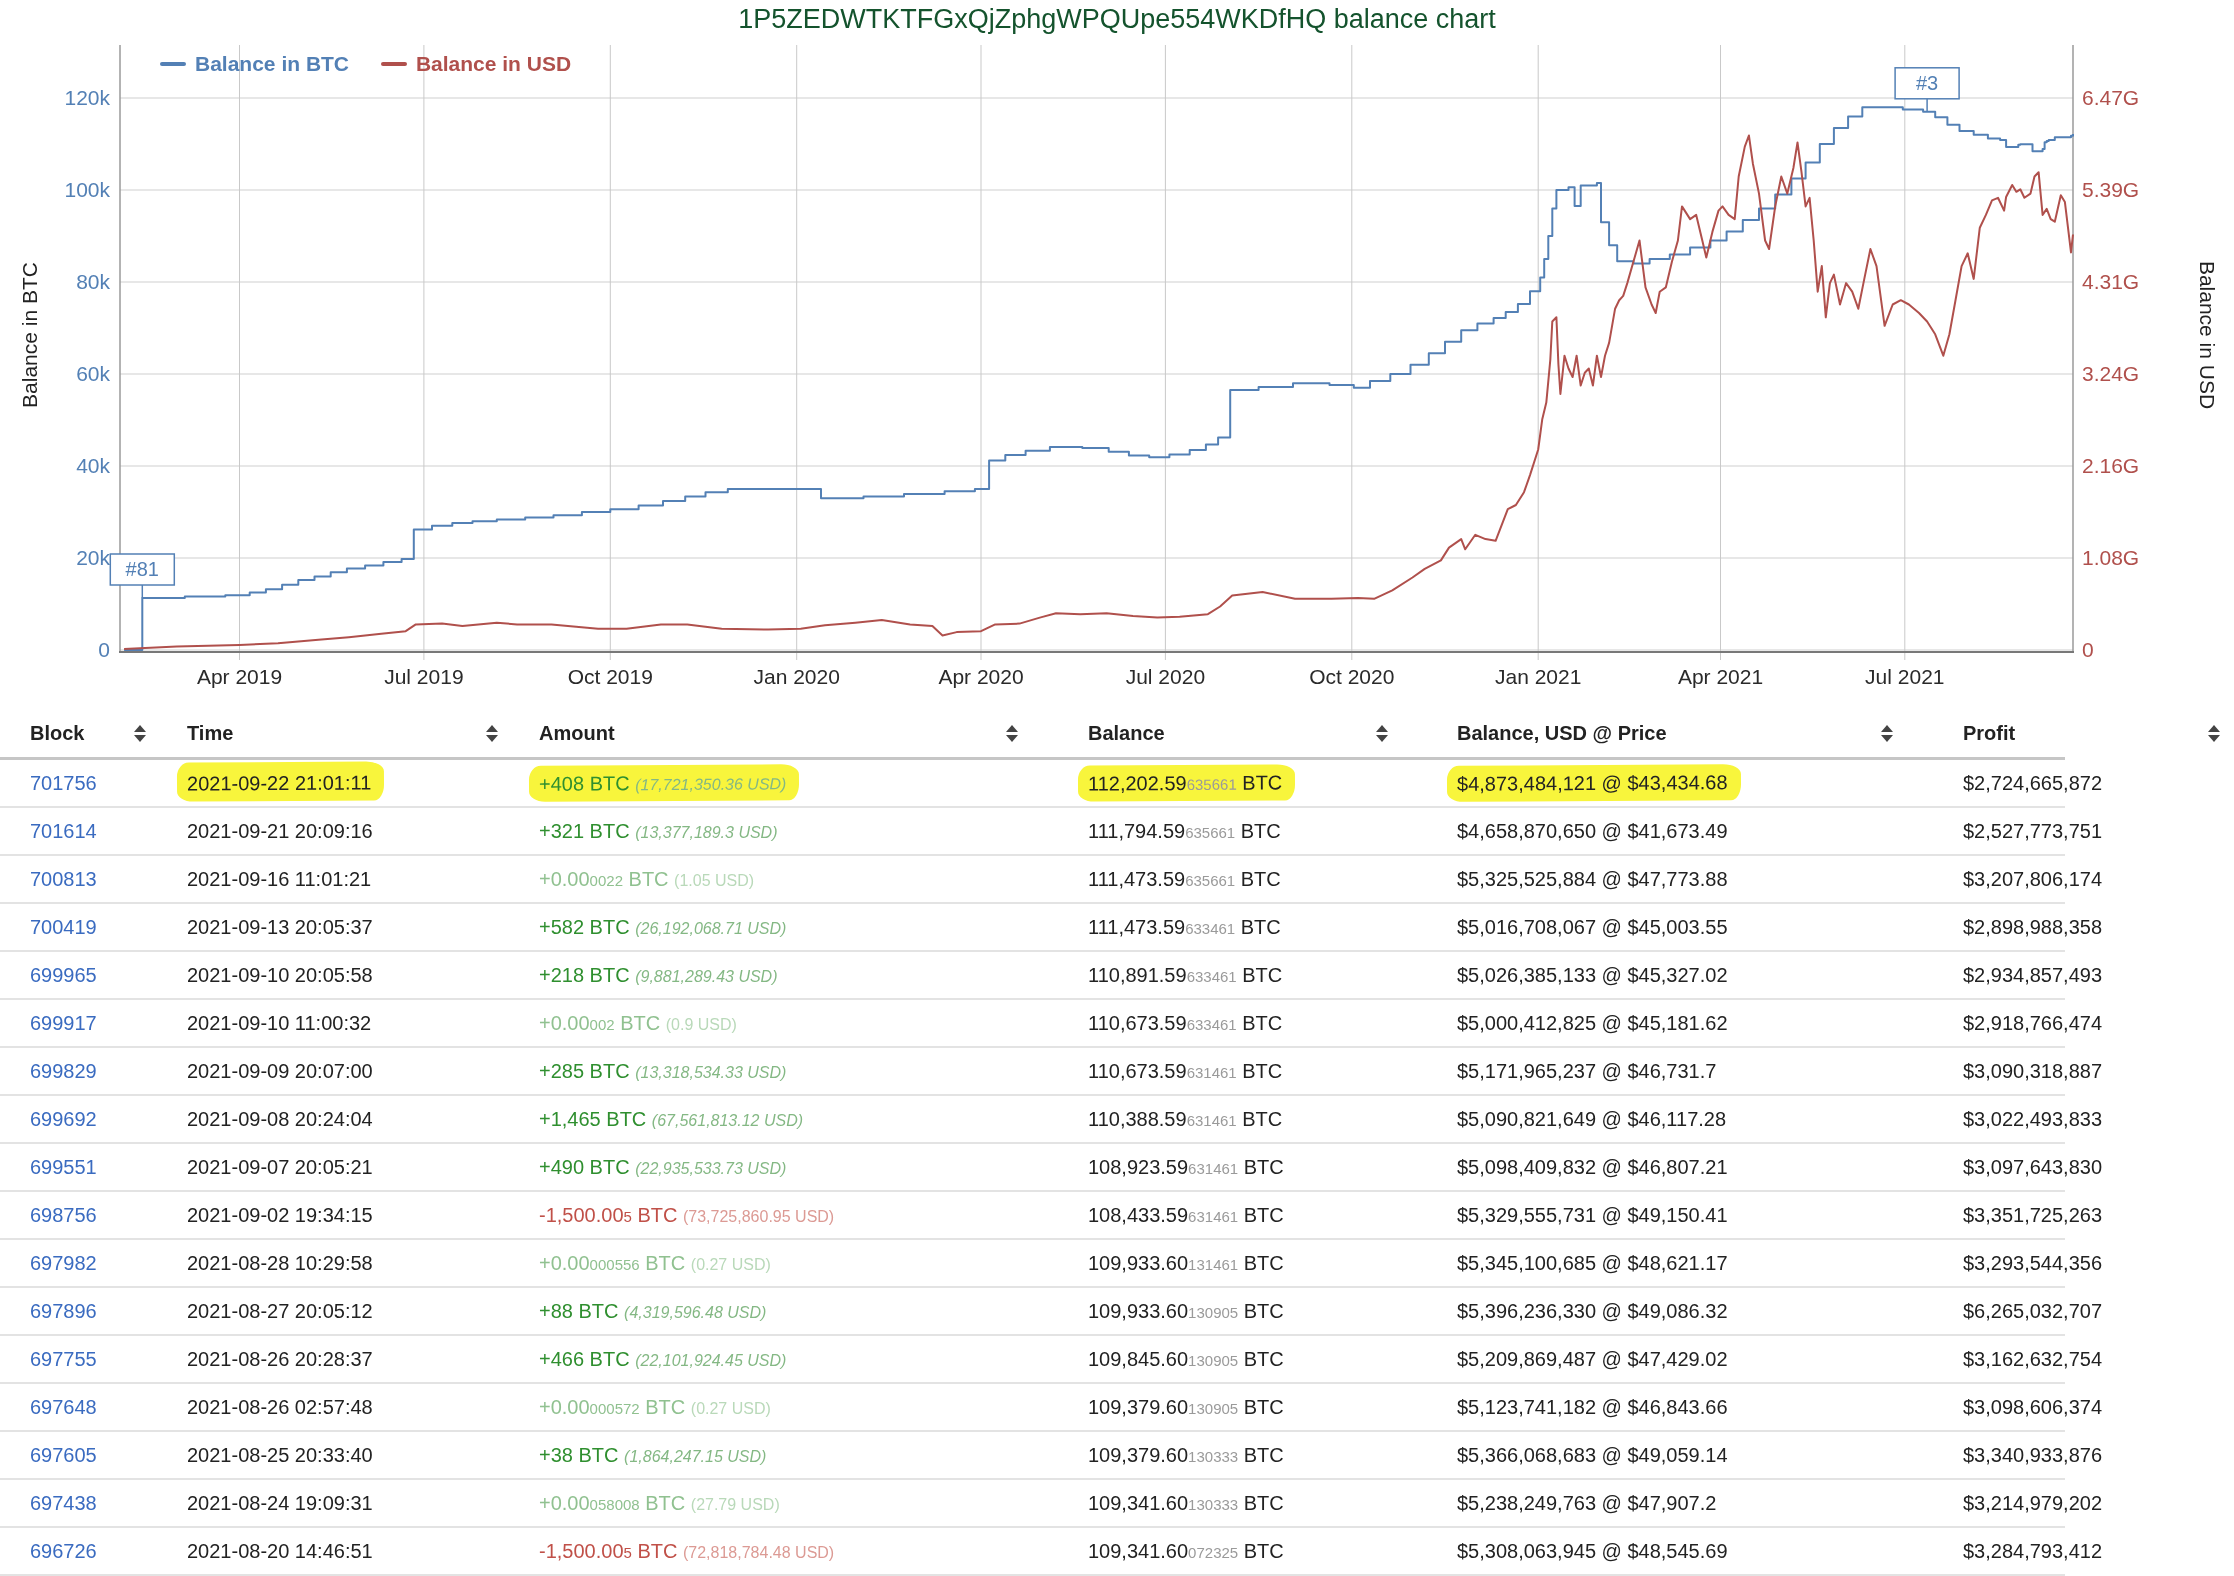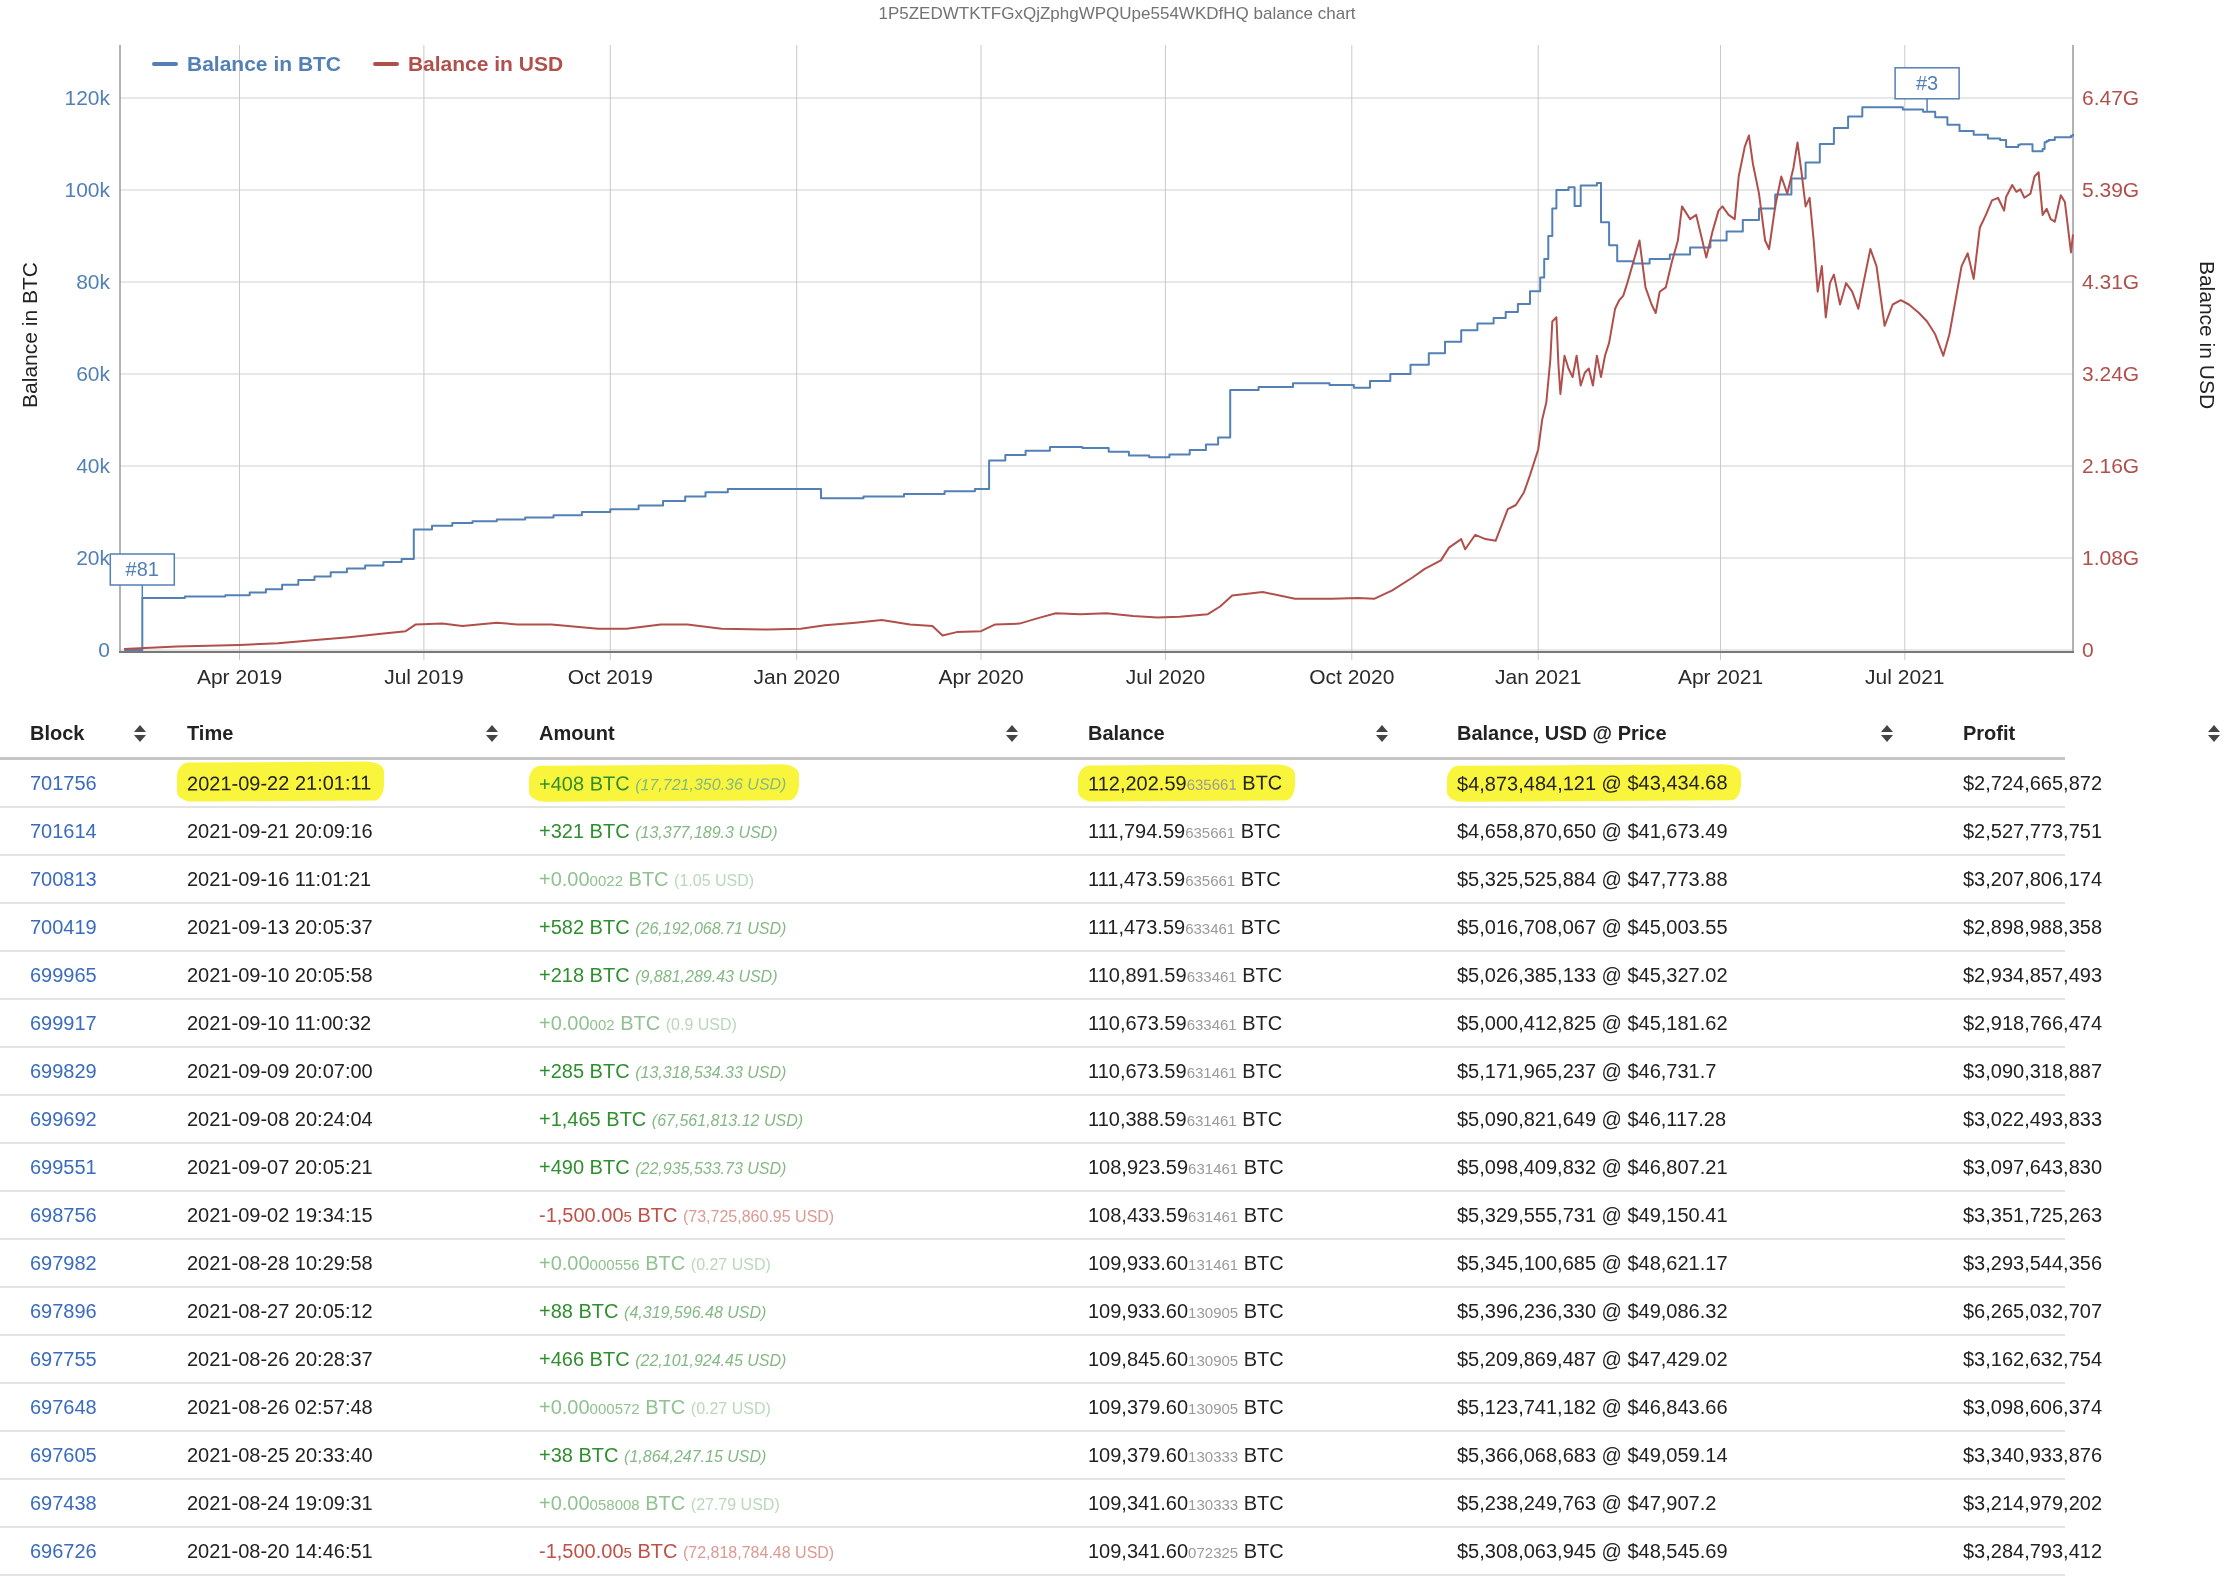--- a/index.html
+++ b/index.html
@@ -1,19 +1,19 @@
 <!DOCTYPE html>
 <html><head>
 <meta charset="utf-8">
 <style>
   html,body{margin:0;padding:0;background:#fff;}
   body{width:2234px;height:1576px;font-family:"Liberation Sans","DejaVu Sans",sans-serif;overflow:hidden;color:#222;}
   .chart-wrap{position:relative;width:2234px;height:710px;}
-  .chart-title{position:absolute;top:4px;left:0;width:100%;text-align:center;font-size:17px;color:#737373;white-space:nowrap;}
-  .legend{position:absolute;left:152px;top:52px;font-size:21px;font-weight:bold;white-space:nowrap;}
+  .chart-title{position:absolute;top:4px;left:0;width:100%;text-align:center;font-size:27px;color:#14532d;white-space:nowrap;}
+  .legend{position:absolute;left:160px;top:52px;font-size:21px;font-weight:bold;white-space:nowrap;}
   .legend .item{margin-right:26px;}
   .legend .sample{display:inline-block;width:26px;height:4px;border-radius:2px;vertical-align:middle;margin-right:9px;margin-top:-3px;}
   .axis-title{position:absolute;font-size:21px;color:#222;white-space:nowrap;}
   .axis-title.left{left:30px;top:335px;transform:translate(-50%,-50%) rotate(-90deg);}
   .axis-title.right{left:2207px;top:335px;transform:translate(-50%,-50%) rotate(90deg);}
   svg text{font-family:"Liberation Sans","DejaVu Sans",sans-serif;}
   
   .table{width:2065px;font-size:20px;}
   .trow{display:grid;grid-template-columns:160px 352px 520px 370px 505px 327px;align-items:center;height:46px;border-bottom:2px solid #e3e3e3;}
   .thead{height:47px;font-weight:bold;border-bottom:3px solid #c6c6c6;}

